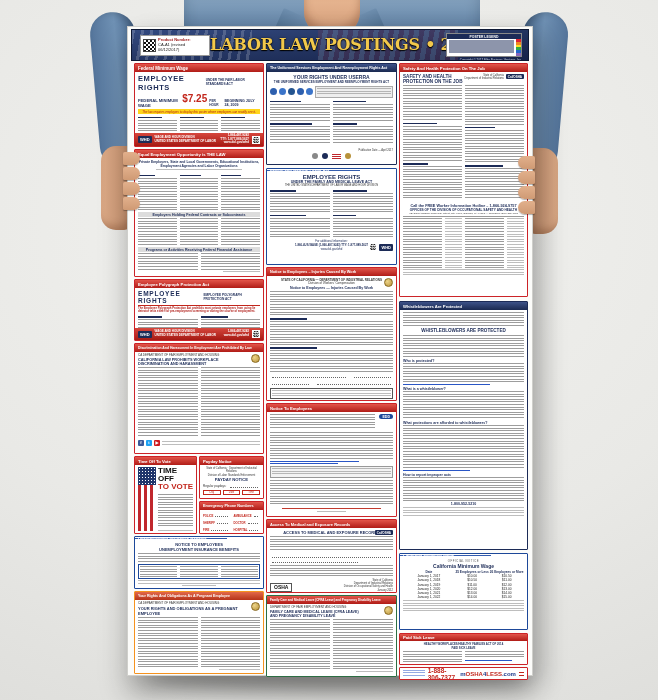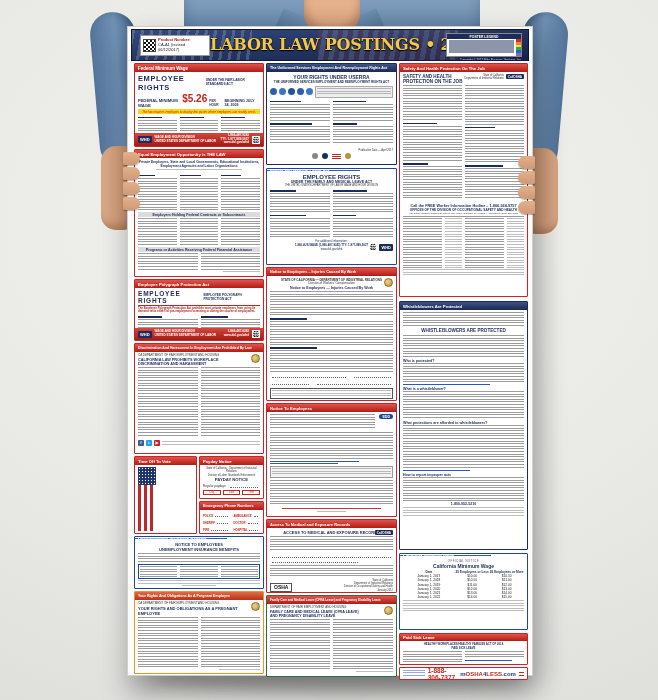--- a/index.html
+++ b/index.html
@@ -145,21 +145,21 @@
 
       <div class="sec" style="height:84px">
         <div class="shdr" style="font-size:4.5px">Federal Minimum Wage</div>
         <div class="bd">
           <div style="display:flex;align-items:baseline;gap:2px">
             <span class="navyT" style="font-size:7.5px;letter-spacing:.6px">EMPLOYEE RIGHTS</span>
             <span class="navyT" style="font-size:3.2px">UNDER THE FAIR LABOR STANDARDS ACT</span>
           </div>
           <div style="display:flex;align-items:baseline;gap:2px;margin-top:1px">
             <span class="navyT" style="font-size:4.2px">FEDERAL MINIMUM WAGE</span>
-            <span style="font-size:10px;font-weight:bold;color:#c2261c">$5.26</span>
+            <span style="font-size:10px;font-weight:bold;color:#c2261c">$7.25</span>
             <span class="navyT" style="font-size:3.2px">PER HOUR</span>
             <span class="navyT" style="font-size:3.6px">BEGINNING JULY 24, 2009</span>
           </div>
           <div style="background:#ffd51c;margin:1px 0;padding:.5px 2px;text-align:center;color:#b01c17;font-size:3px;font-style:italic">The law requires employers to display this poster where employees can readily see it.</div>
           <div class="cols" style="height:33px">
             <div>
                 <div class="bh"></div>
                 <div class="tl" style="height:28px"></div>
               </div>
             <div>
@@ -285,20 +285,26 @@
         </div>
       </div>
 
       <div style="display:flex;gap:2px">
         <div class="sec" style="width:63px;height:78px;margin-bottom:0">
           <div class="shdr">Time Off To Vote</div>
           <div class="bd" style="display:flex;gap:2px;height:68px">
             <div style="width:18px;display:flex;flex-direction:column">
               <div style="height:18px;background:radial-gradient(circle,#fff 0 .6px,transparent .7px) 0 0/3px 3px,#20356b"></div>
               <div style="flex:1;background:repeating-linear-gradient(to right,#c0272d 0 3px,#fff 3px 6px)"></div>
+            </div>
+            <div style="flex:1">
+              <div style="font-size:8px;font-weight:bold;color:#111;line-height:1">TIME OFF</div>
+              <div style="font-size:8px;font-weight:bold;color:#c2261c;line-height:1.1">TO VOTE</div>
+              <div class="tl" style="height:34px;margin-top:2px"></div>
+              <div class="tl lt" style="height:8px;margin-top:2px"></div>
             </div>
           </div>
         </div>
         <div style="flex:1">
           <div class="sec" style="height:43px">
             <div class="shdr">Payday Notice</div>
             <div class="bd">
               <div class="tiny cT" style="font-size:2.6px">
                 <span>State of California</span> ·
                 <span>Department of Industrial Relations</span><br>

